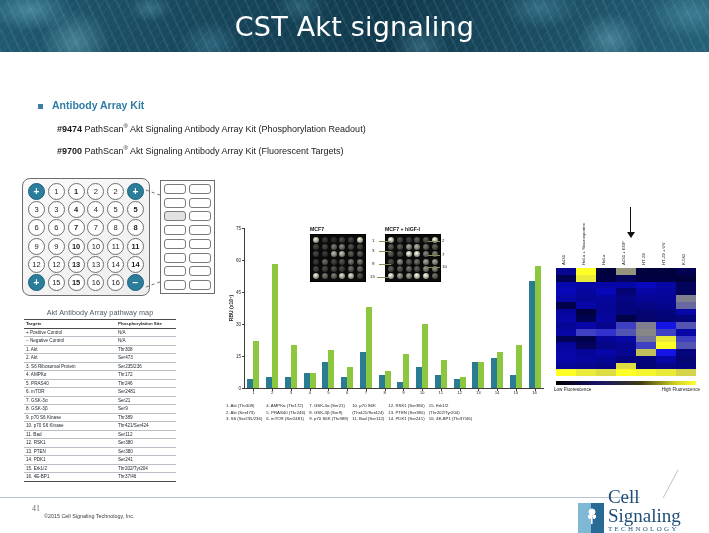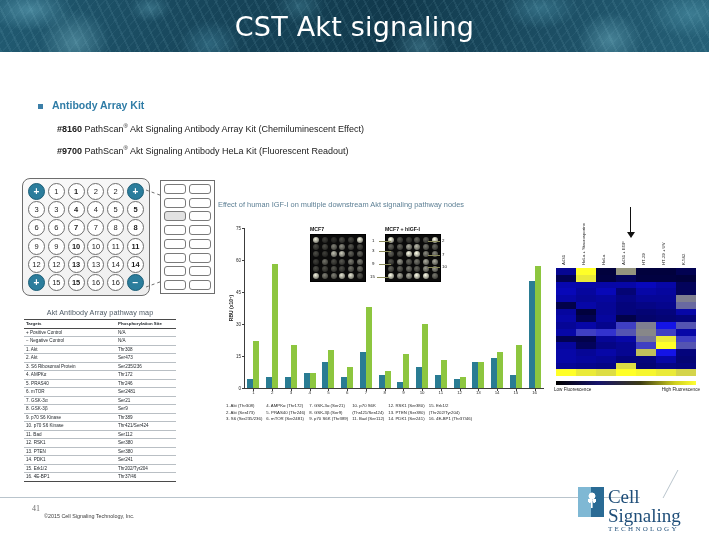--- a/index.html
+++ b/index.html
@@ -112,21 +112,21 @@
     background:linear-gradient(90deg,#000 0%,#16136b 30%,#3b3a14 60%,#cfcf1e 85%,#ffff33 100%);}
   .hm-lo{position:absolute;left:2px;top:182px;font-size:4.6px;color:#222;}
   .hm-hi{position:absolute;right:2px;top:182px;font-size:4.6px;color:#222;}
 
   
   .foot-line{position:absolute;left:0;top:497px;width:640px;height:1px;background:#b9c4cc;}
   .foot-diag{position:absolute;left:600px;top:470px;width:70px;height:28px;border-right:1px solid #b9c4cc;
     transform:skewX(-28deg);}
   .slideno{position:absolute;left:32px;top:504px;font-size:8px;color:#6b6b6b;font-family:"Liberation Serif",serif;}
   .copyright{position:absolute;left:44px;top:513px;font-size:5.4px;color:#3b3b3b;}
-  .logo{position:absolute;left:578px;top:487px;display:flex;align-items:flex-start;gap:4px;}
+  .logo{position:absolute;left:578px;top:487px;display:flex;align-items:flex-end;gap:4px;}
   .logo-mark{width:28px;height:30px;background:linear-gradient(90deg,#7fb8d4 0 50%,#2a6b95 50% 100%);position:relative;}
   .logo-mark:after{content:"";position:absolute;left:8px;top:3px;width:12px;height:24px;
     background:radial-gradient(circle at 50% 25%, #fff 0 18%, transparent 19%),
                radial-gradient(circle at 30% 45%, #fff 0 12%, transparent 13%),
                radial-gradient(circle at 70% 45%, #fff 0 12%, transparent 13%),
                linear-gradient(#fff,#fff) 50% 40%/1.6px 60% no-repeat;}
   .logo-txt1{font-family:"Liberation Serif",serif;font-size:19px;color:#1f4e79;line-height:1;}
   .logo-txt2{font-family:"Liberation Serif",serif;font-size:7px;color:#1f4e79;letter-spacing:2.3px;}
 </style>
 </head>
@@ -137,24 +137,24 @@
   <div class="header-streaks"></div>
   <h1>CST Akt signaling</h1>
 </div>
 
 <div class="bullets">
   <div class="b-row">
     <span class="b-sq"></span>
     <span class="b-head">Antibody Array Kit</span>
   </div>
   <div class="b-sub">
-    <b>#8160</b><span> PathScan</span><span class="sup">®</span><span> Akt Signaling Antibody Array Kit (Chemiluminescent Effect)</span>
+    <b>#9474</b><span> PathScan</span><span class="sup">®</span><span> Akt Signaling Antibody Array Kit (Phosphorylation Readout)</span>
   </div>
   <div class="b-sub b-sub2">
-    <b>#9700</b><span> PathScan</span><span class="sup">®</span><span> Akt Signaling Antibody HeLa Kit (Fluorescent Readout)</span>
+    <b>#9700</b><span> PathScan</span><span class="sup">®</span><span> Akt Signaling Antibody Array Kit (Fluorescent Targets)</span>
   </div>
 </div>
 
 <div class="plate-wrap">
   <div class="plate" id="plate">
       <div class="p-row">
         <div class="dot ctrl">+</div>
         <div class="dot">1</div>
         <div class="dot bold">1</div>
         <div class="dot">2</div>
@@ -322,21 +322,20 @@
         </tr>
         <tr>
           <td class="t">16.  4E-BP1</td>
           <td>Thr37/46</td>
         </tr>
       </tbody>
   </table>
 </div>
 
 <div class="chart-panel">
-  <div class="chart-title">Effect of human IGF-I on multiple downstream Akt signaling pathway nodes</div>
 
   <div class="plot">
     <div class="ylabel">RBU (x10⁴)</div>
     <div class="axis-y"></div>
     <div class="axis-x"></div>
     <div id="yticks">
         <div class="ytick" style="top: 160px;">0</div>
         <div class="ytickmark" style="top: 160px;"></div>
         <div class="ytick" style="top: 128px;">15</div>
         <div class="ytickmark" style="top: 128px;"></div>

